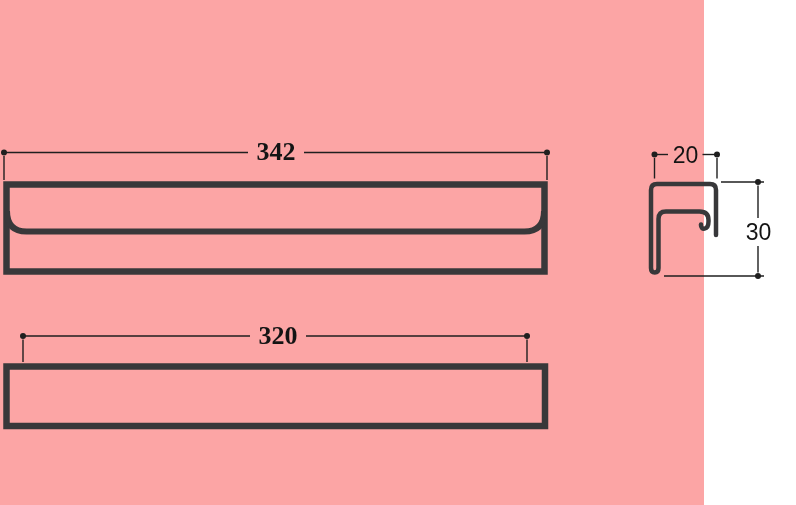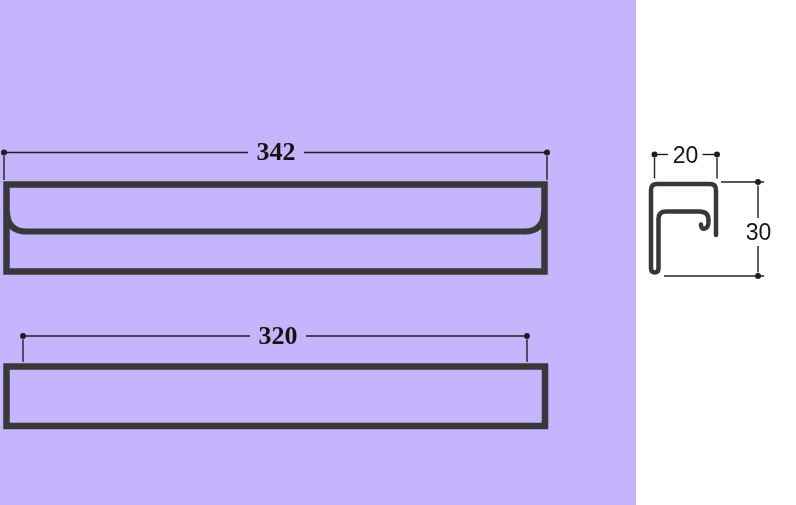--- a/index.html
+++ b/index.html
@@ -6,23 +6,23 @@
     margin: 0;
     padding: 0;
     background: #ffffff;
     width: 796px;
     height: 505px;
     overflow: hidden;
     font-family: "Liberation Sans", sans-serif;
   }
   .canvas {
     position: relative;
-    width: 636px;
+    width: 704px;
     height: 505px;
-    background: #c4b5fd;
+    background: #fca5a5;
   }
   svg { display: block; }
 
   .thick {
     fill: none;
     stroke: #38383a;
     stroke-width: 6.5;
   }
   .sheet {
     fill: none;

